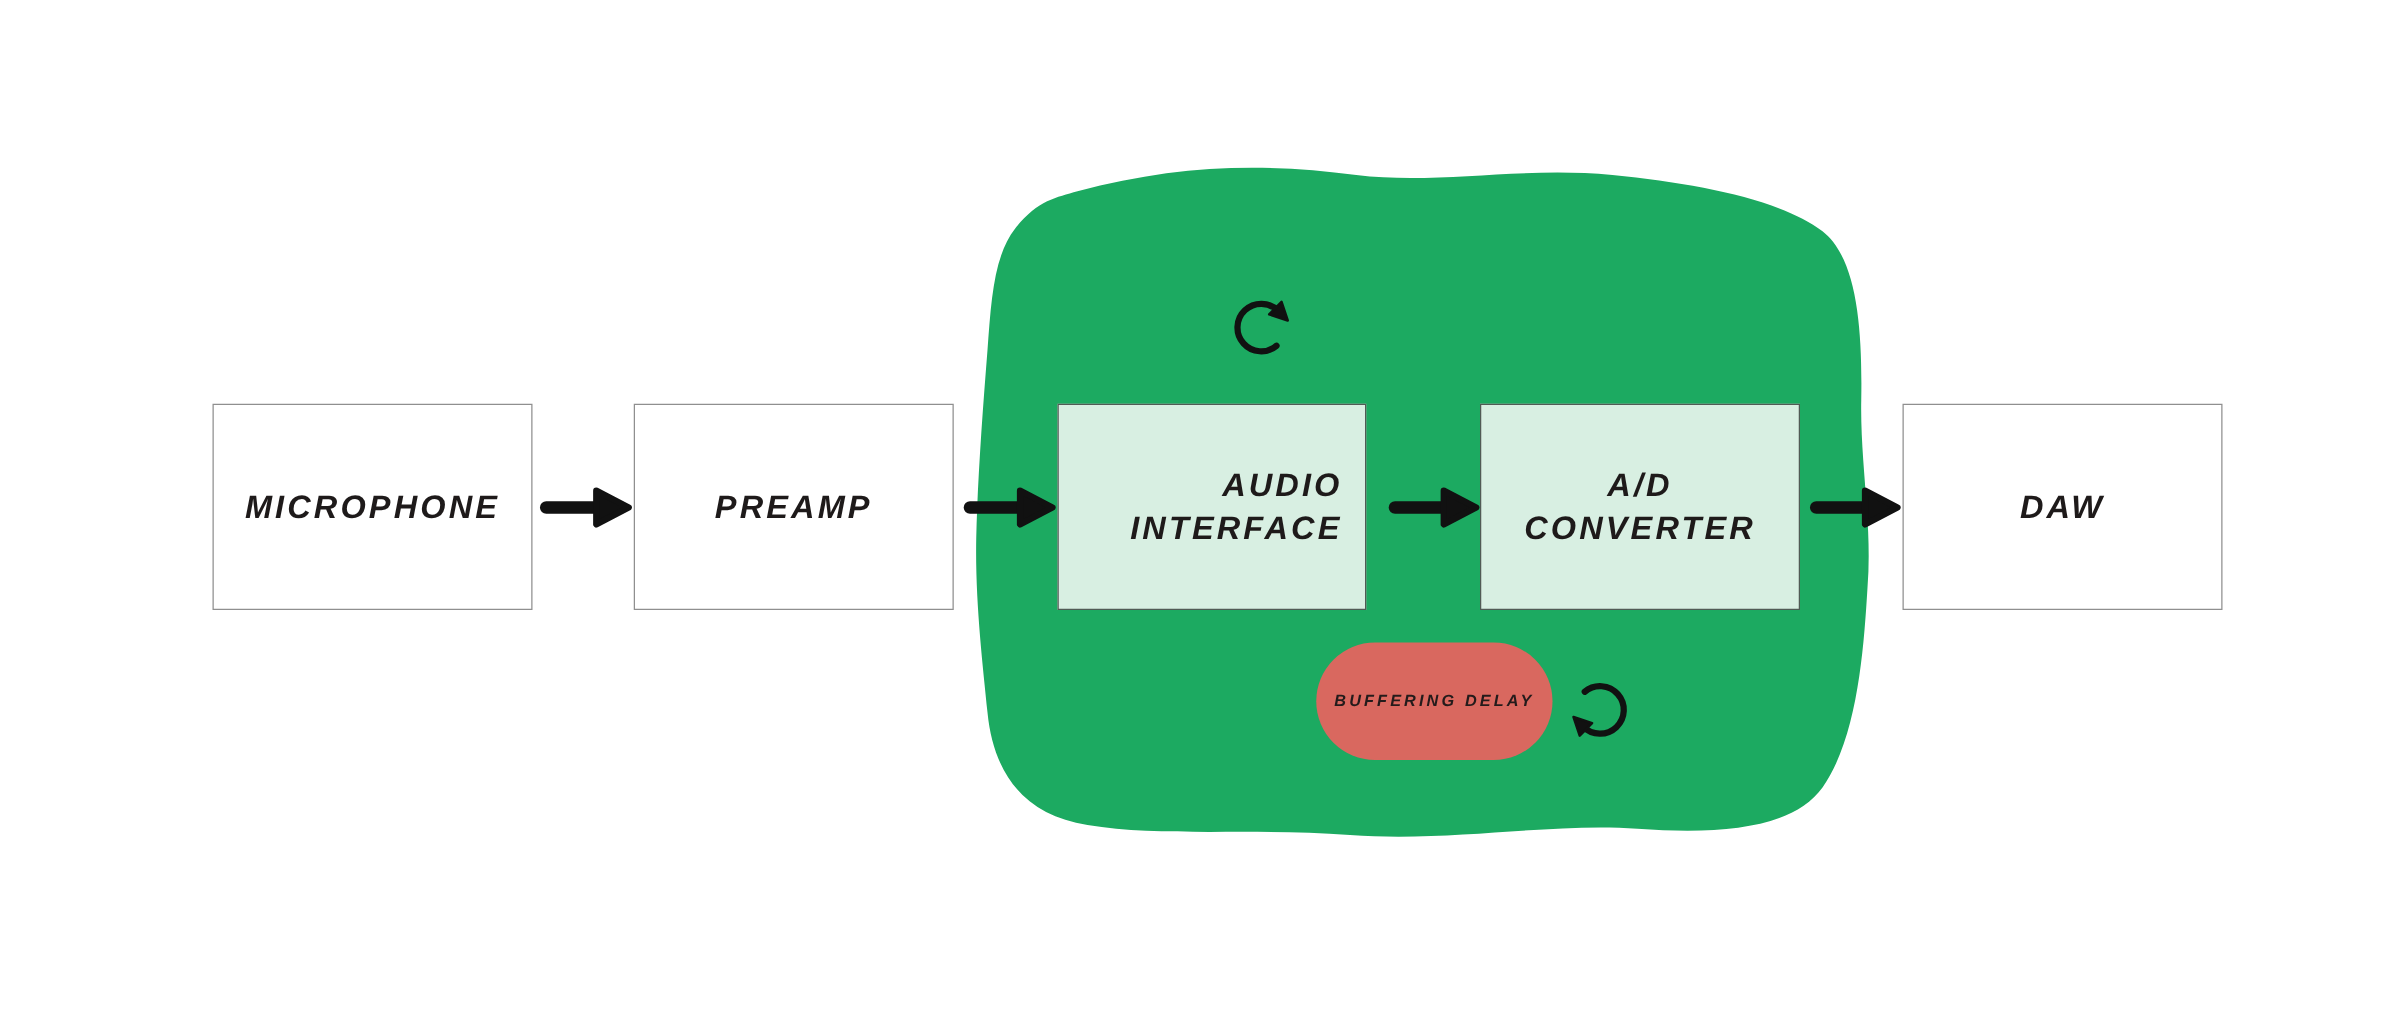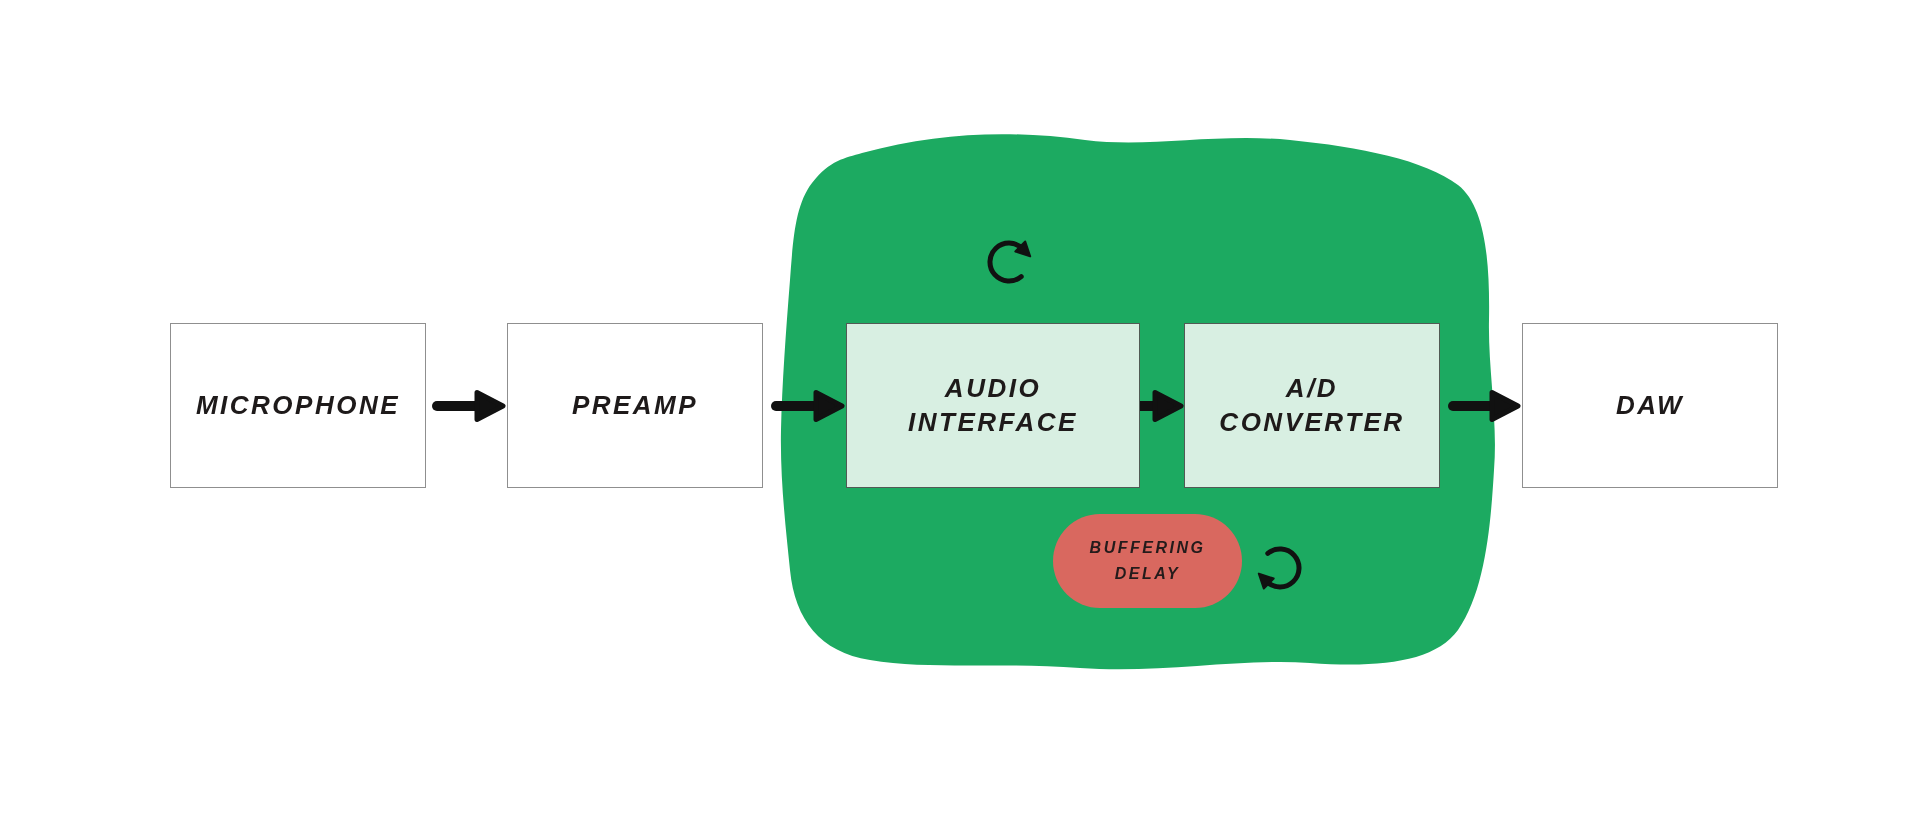--- a/index.html
+++ b/index.html
@@ -50,21 +50,21 @@
     z-index:4;
   }
   .pill .label{
     font-weight:bold;font-style:italic;
     color:#241b1b;
     padding:0 14px;
   }
   .pill.latency{left:1048px;top:219px;width:199px;height:79px;border-radius:40px;}
   .pill.latency .label{font-size:19px;letter-spacing:3px;}
   .pill.buffering{left:1053px;top:514px;width:189px;height:94px;border-radius:47px;}
-  .pill.buffering .label{font-size:16px;letter-spacing:2.5px;line-height:1.6;}
+  .pill.buffering .label{font-size:13px;letter-spacing:2.5px;line-height:1.6;}
   .blob{fill:var(--region-green);}
   .arrow-line{stroke:var(--arrow-black);stroke-width:10;stroke-linecap:round;}
   .arrow-head{fill:var(--arrow-black);stroke:var(--arrow-black);stroke-width:5;stroke-linejoin:round;}
   .rot-arc{fill:none;stroke:var(--arrow-black);stroke-width:5;stroke-linecap:round;}
   .rot-head{fill:var(--arrow-black);stroke:var(--arrow-black);stroke-width:2;stroke-linejoin:round;}
 </style>
 </head>
 <body>
 
 <div class="canvas">
@@ -120,21 +120,21 @@
   </svg>
 
   <div class="node" style="left:170px;width:256px;">
     <div class="label">MICROPHONE</div>
   </div>
 
   <div class="node" style="left:507px;width:256px;">
     <div class="label">PREAMP</div>
   </div>
 
-  <div class="node mint" style="left:846px;width:294px;">
+  <div class="node mint" style="left:846px;width:247px;text-align:right;">
     <div class="label">AUDIO INTERFACE</div>
   </div>
 
   <div class="node" style="left:1522px;width:256px;">
     <div class="label">DAW</div>
   </div>
 
   <div class="node mint" style="left:1184px;width:256px;">
     <div class="label">A/D CONVERTER</div>
   </div>

